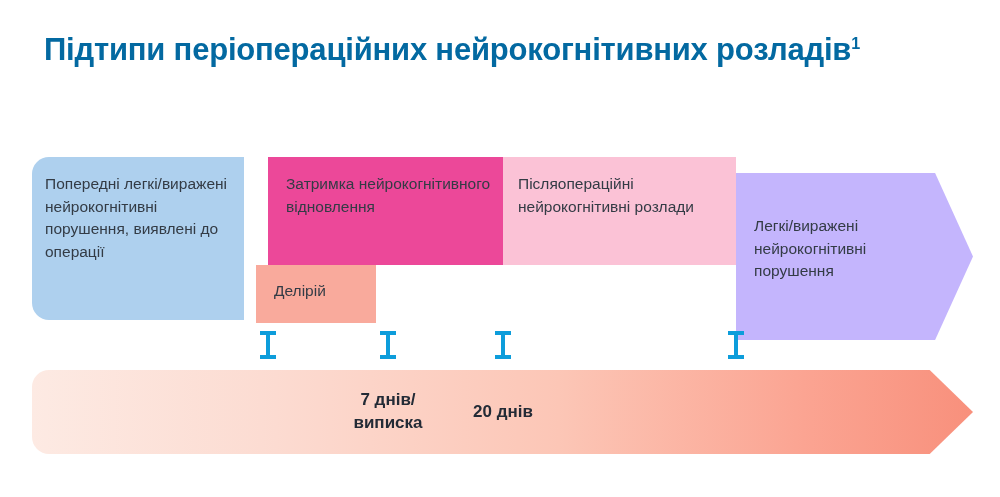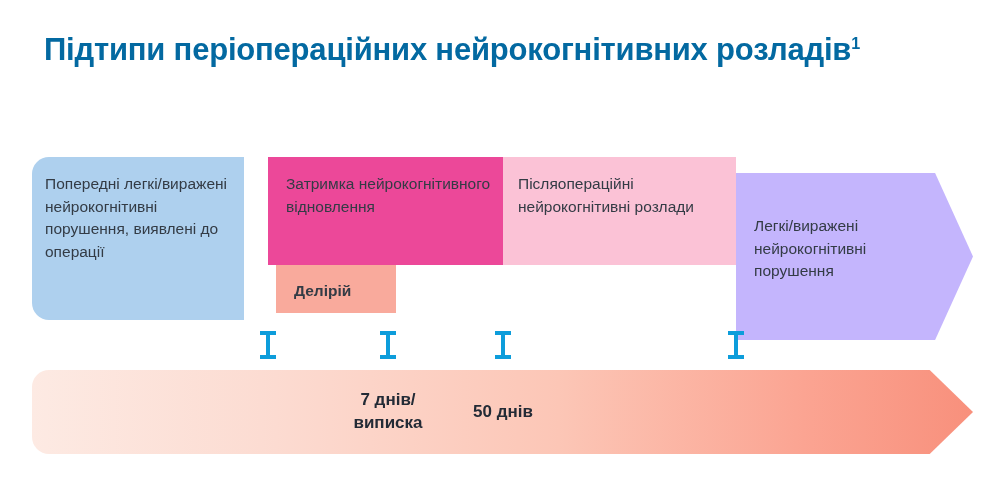--- a/index.html
+++ b/index.html
@@ -80,26 +80,25 @@
     left: 268px;
     top: 157px;
     width: 258px;
     height: 108px;
     background: #ec4899;
   }
   .blk-dnr .txt { top: 16px; left: 18px; right: 12px; }
 
   
   .blk-del {
-    left: 276px;
+    left: 256px;
     top: 265px;
     width: 120px;
-    height: 48px;
+    height: 58px;
     background: #f9aa9c;
-    font-weight: bold;
   }
   .blk-del .txt { top: 15px; left: 18px; right: 6px; }
 
   
   .blk-pnd {
     left: 503px;
     top: 157px;
     width: 233px;
     height: 108px;
     background: #fbc2d6;
@@ -233,15 +232,15 @@
     <div class="stem"></div>
     <div class="cap bot"></div>
   </div>
 
   <div class="timeline">
     <div class="bar"></div>
   </div>
 
   <div class="tl-label" style="left:330px; width:116px; top:370px">7 днів/
 виписка</div>
-  <div class="tl-label" style="left:443px; width:120px; top:370px">50 днів</div>
+  <div class="tl-label" style="left:443px; width:120px; top:370px">20 днів</div>
 
 </div>
 
 </body></html>

